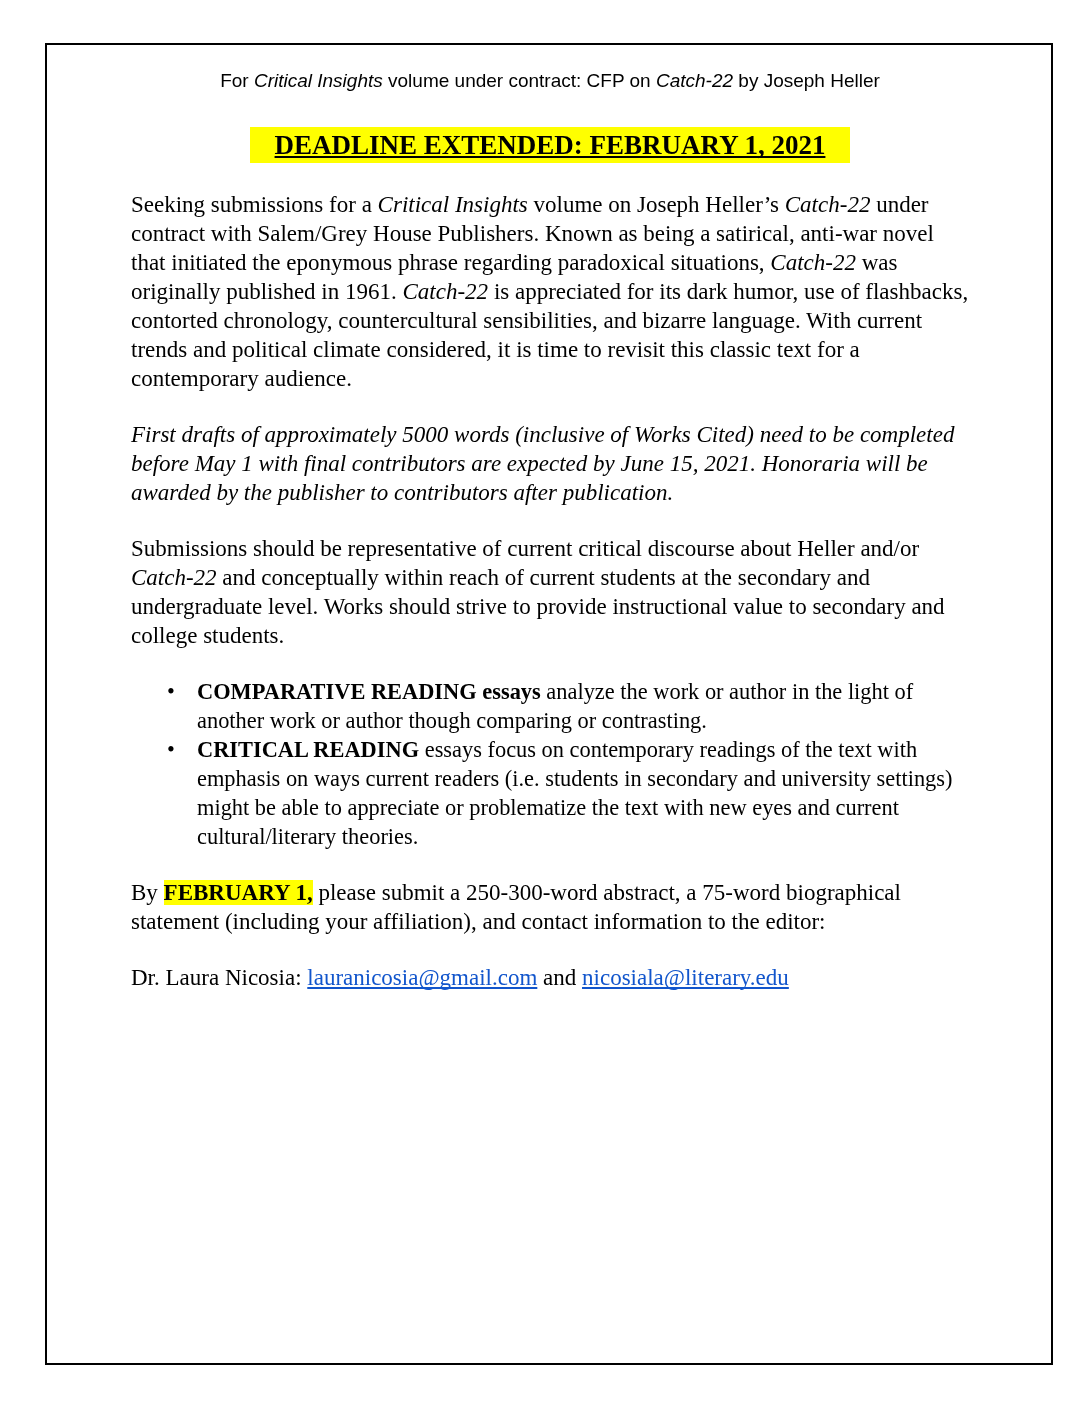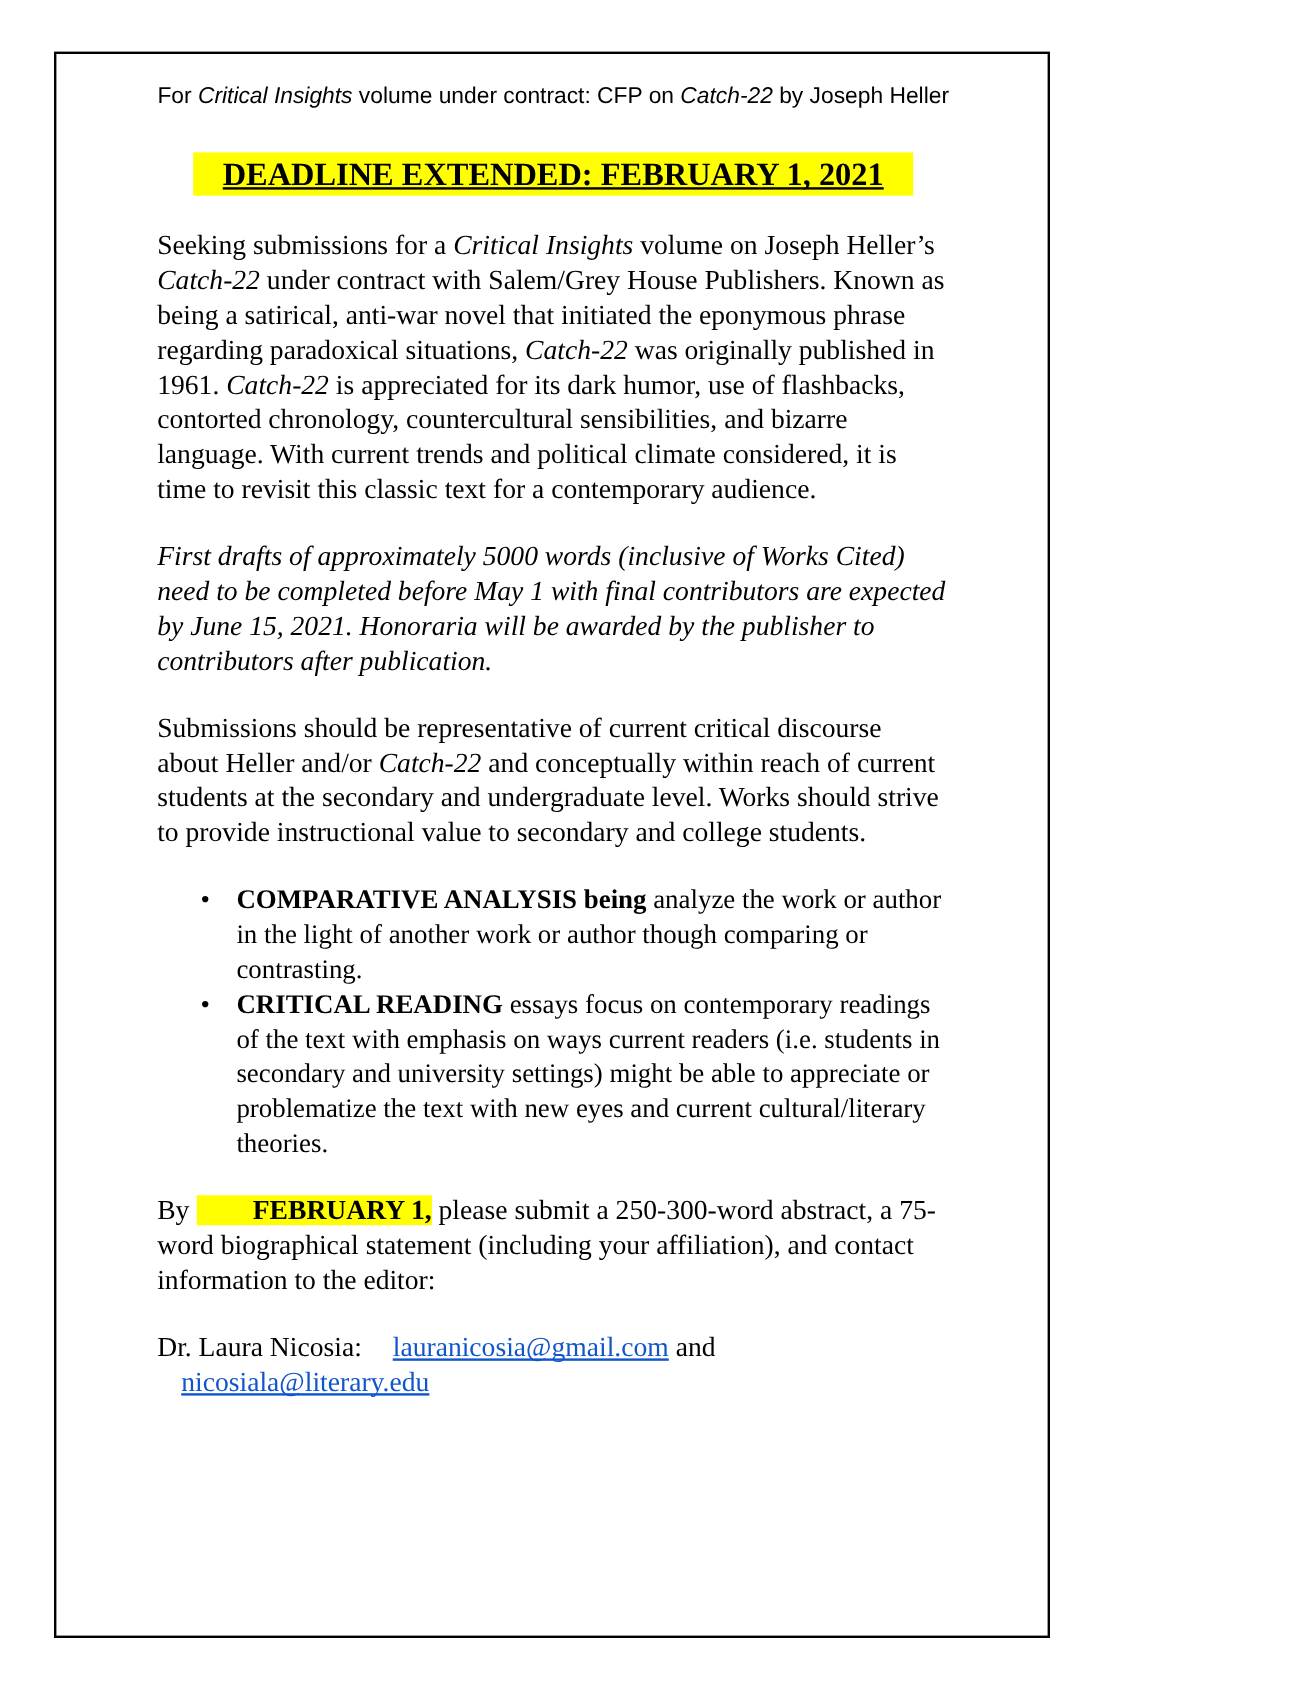--- a/index.html
+++ b/index.html
@@ -13,21 +13,21 @@
   body{
     width:1088px;height:1408px;
     background:var(--paper);
     position:relative;
     font-family:"Liberation Serif", serif;
     color:var(--ink);
   }
   .frame{
     position:absolute;
     left:45px;top:43px;
-    width:830px;height:1322px;
+    width:1008px;height:1322px;
     border:2px solid var(--border);
     box-sizing:border-box;
     padding:23px 82px 0 84px;
     overflow:hidden;
   }
   .doc-header{
     font-family:"Liberation Sans", sans-serif;
     font-size:19px;
     line-height:26px;
     text-align:center;
@@ -69,27 +69,26 @@
     content:"\2022";
     position:absolute;
     left:36px;
     top:0;
     font-size:22.4px;
     line-height:29px;
   }
   .i{font-style:italic;}
   .b{font-weight:bold;}
   .bi{font-weight:normal;font-style:italic;}
-  .hl{font-weight:bold;background:var(--hl);padding-left:47px;}
+  .hl{font-weight:bold;background:var(--hl);}
   a.link{
     color:var(--link);
     text-decoration:underline;
     text-decoration-skip-ink:none;
     cursor:pointer;
-    margin-left:20px;
   }
 </style>
 </head>
 <body>
 
 <div class="frame">
 
   <div class="doc-header"><span>For </span><span class="i">Critical Insights</span><span> volume under contract: CFP on </span><span class="i">Catch-22</span><span> by Joseph Heller</span></div>
 
   <div class="deadline-row">
@@ -97,21 +96,21 @@
   </div>
 
   <p class="body-para"><span>Seeking submissions for a </span><span class="i">Critical Insights</span><span> volume on Joseph Heller’s </span><span class="i">Catch-22</span><span> under contract with Salem/Grey House Publishers. Known as being a satirical, anti-war novel that initiated the eponymous phrase regarding paradoxical situations, </span><span class="i">Catch-22</span><span> was originally published in 1961. </span><span class="i">Catch-22</span><span> is appreciated for its dark humor, use of flashbacks, contorted chronology, countercultural sensibilities, and bizarre language. With current trends and political climate considered, it is time to revisit this classic text for a contemporary audience.</span></p>
 
   <p class="body-para"><span class="i">First drafts of approximately 5000 words (inclusive of Works Cited) need to be completed before </span><span class="bi">May 1</span><span class="i"> with final contributors are expected by </span><span class="bi">June 15, 2021.</span><span class="i"> Honoraria will be awarded by the publisher to contributors after publication.</span></p>
 
   <p class="body-para"><span>Submissions should be representative of current critical discourse about Heller and/or </span><span class="i">Catch-22</span><span> and conceptually within reach of current students at the secondary and undergraduate level. Works should strive to provide instructional value to secondary and college students.</span></p>
 
 
   <ul class="bullets">
-    <li><span class="b">COMPARATIVE ANALYSIS being</span><span> analyze the work or author in the light of another work or author though comparing or contrasting.</span></li>
+    <li><span class="b">COMPARATIVE READING essays</span><span> analyze the work or author in the light of another work or author though comparing or contrasting.</span></li>
     <li><span class="b">CRITICAL READING</span><span> essays focus on contemporary readings of the text with emphasis on ways current readers (i.e. students in secondary and university settings) might be able to appreciate or problematize the text with new eyes and current cultural/literary theories.</span></li>
   </ul>
 
   <p class="body-para"><span>By </span><span class="hl">FEBRUARY 1,</span><span> please submit a 250-300-word abstract, a 75-word biographical statement (including your affiliation), and contact information to the editor:</span></p>
 
   <p class="body-para"><span>Dr. Laura Nicosia: </span><a class="link" href="#">lauranicosia@gmail.com</a><span> and </span><a class="link" href="#">nicosiala@literary.edu</a></p>
 
 </div>
 
 </body></html>

